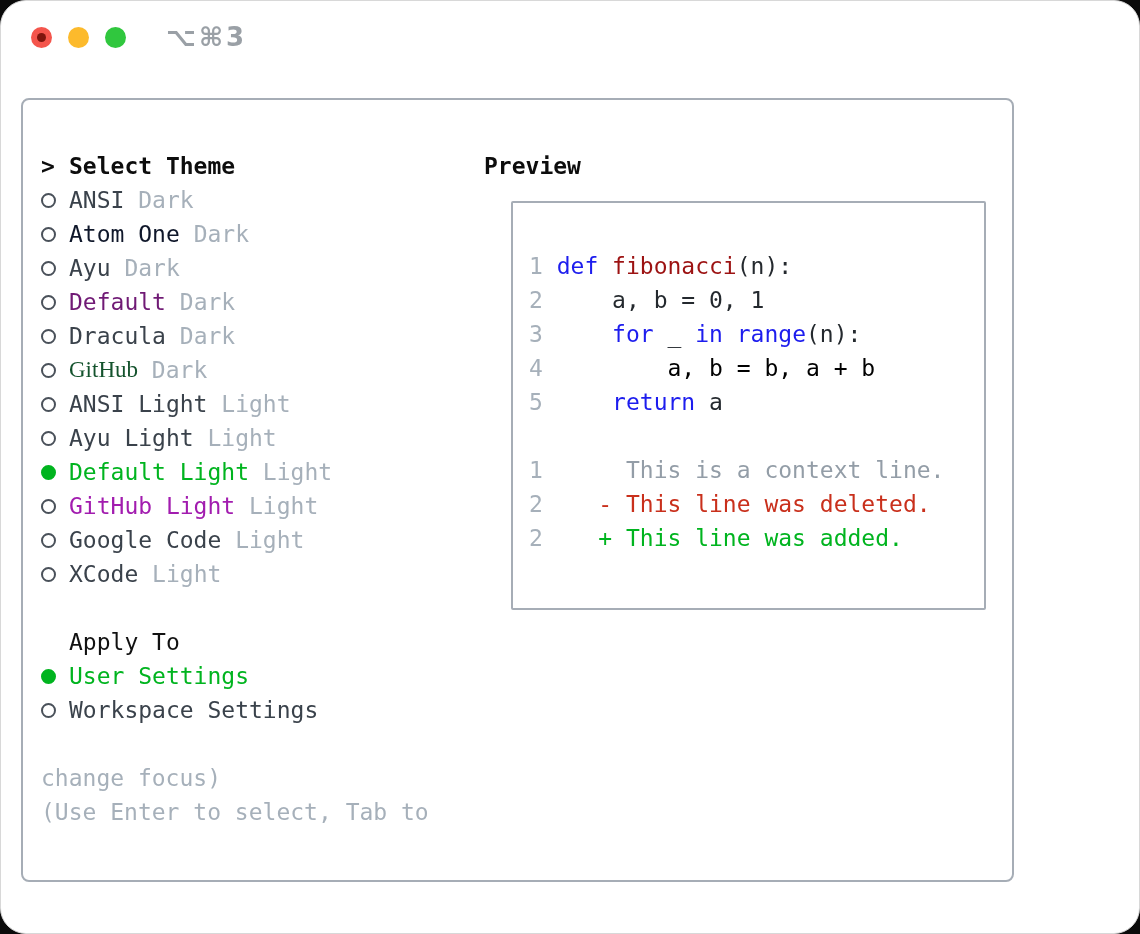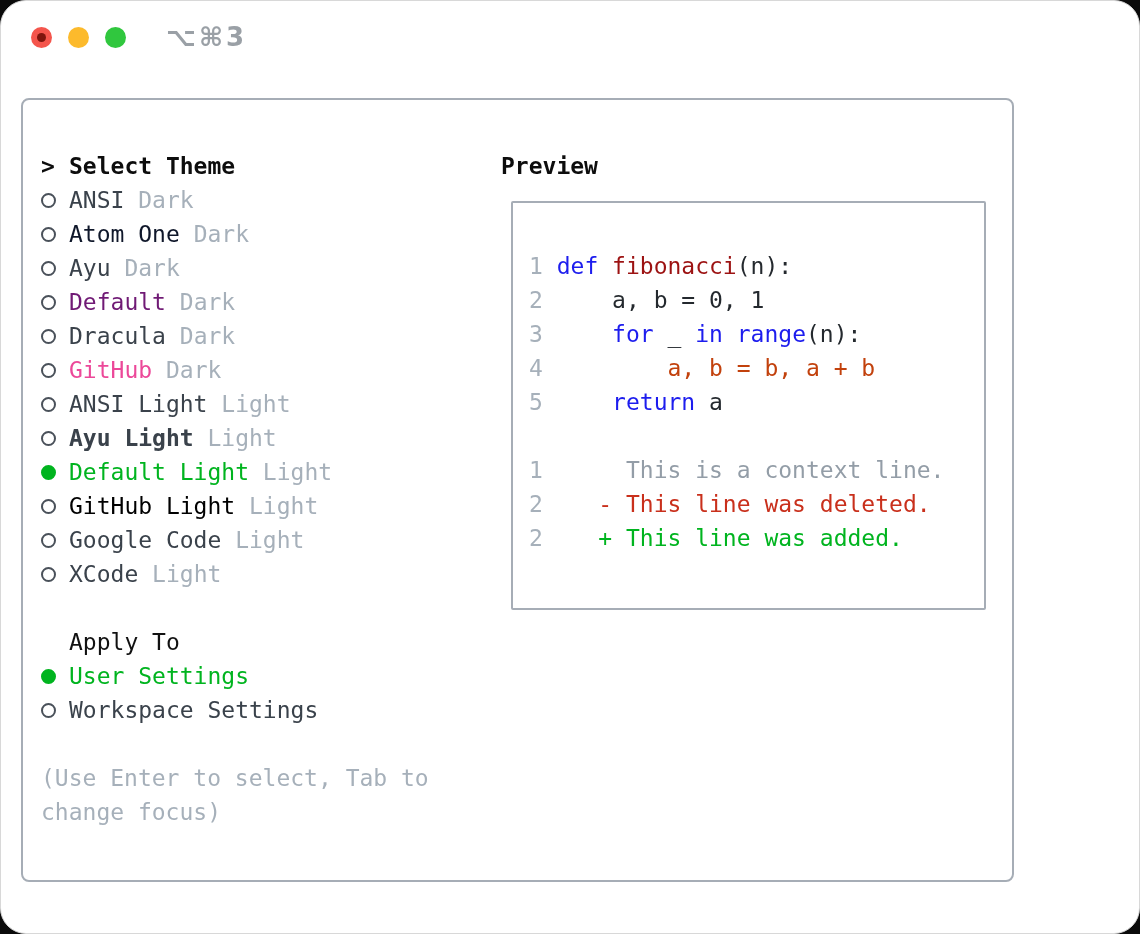--- a/index.html
+++ b/index.html
@@ -34,21 +34,21 @@
   .slot { width:28px; display:flex; align-items:center; flex:0 0 28px; }
   .prompt { font-weight:bold; color:#0d0d0d; }
   .header-text { font-weight:bold; color:#0d0d0d; }
   .subheader-text { color:#111111; }
   .circle { width:15px; height:15px; border:2px solid #4a515a; border-radius:50%; box-sizing:border-box; }
   .circle.filled { border-color:#00b41f; background:#00b41f; }
   .spacer { height:34px; }
   .help-row { height:34px; display:flex; align-items:center; font-size:23px; white-space:pre; color:#a6b0ba; }
   
   .preview-title-row {
-    position:absolute; left:478px; top:49px; height:34px;
+    position:absolute; left:461px; top:49px; height:34px;
     display:flex; align-items:center; font-size:23px;
   }
   .preview-box {
     position:absolute; left:488px; top:101px; width:475px; height:409px;
     border:2px solid #a6adb6; border-radius:2px; box-sizing:border-box;
     padding:46px 16px 0 16px; background:#fff;
   }
   .pline { height:34px; display:flex; align-items:center; font-size:23px; white-space:pre; }
 </style>
 </head>
@@ -72,56 +72,56 @@
         <span class="slot prompt">&gt;</span>
         <span class="header-text">Select Theme</span>
       </div>
 
       <div id="theme-list">
           <div class="row"><span class="slot"><span class="circle"></span></span><span style="color: rgb(58, 66, 75);">ANSI</span><span style="color: rgb(166, 176, 186);"> Dark</span></div>
           <div class="row"><span class="slot"><span class="circle"></span></span><span style="color: #0f172a;">Atom One</span><span style="color: rgb(166, 176, 186);"> Dark</span></div>
           <div class="row"><span class="slot"><span class="circle"></span></span><span style="color: rgb(58, 66, 75);">Ayu</span><span style="color: rgb(166, 176, 186);"> Dark</span></div>
           <div class="row"><span class="slot"><span class="circle"></span></span><span style="color: #701a75;">Default</span><span style="color: rgb(166, 176, 186);"> Dark</span></div>
           <div class="row"><span class="slot"><span class="circle"></span></span><span style="color: rgb(58, 66, 75);">Dracula</span><span style="color: rgb(166, 176, 186);"> Dark</span></div>
-          <div class="row"><span class="slot"><span class="circle"></span></span><span style="color: #ec4899;">GitHub</span><span style="color: rgb(166, 176, 186);"> Dark</span></div>
+          <div class="row"><span class="slot"><span class="circle"></span></span><span style="color: #14532d; font-family: Liberation Serif, serif;">GitHub</span><span style="color: rgb(166, 176, 186);"> Dark</span></div>
           <div class="row"><span class="slot"><span class="circle"></span></span><span style="color: rgb(58, 66, 75);">ANSI Light</span><span style="color: rgb(166, 176, 186);"> Light</span></div>
-          <div class="row"><span class="slot"><span class="circle"></span></span><span style="color: rgb(58, 66, 75); font-weight: bold;">Ayu Light</span><span style="color: rgb(166, 176, 186);"> Light</span></div>
+          <div class="row"><span class="slot"><span class="circle"></span></span><span style="color: rgb(58, 66, 75);">Ayu Light</span><span style="color: rgb(166, 176, 186);"> Light</span></div>
           <div class="row"><span class="slot"><span class="circle filled"></span></span><span style="color: rgb(0, 180, 31);">Default Light</span><span style="color: rgb(166, 176, 186);"> Light</span></div>
-          <div class="row"><span class="slot"><span class="circle"></span></span><span style="color: #000000;">GitHub Light</span><span style="color: rgb(166, 176, 186);"> Light</span></div>
+          <div class="row"><span class="slot"><span class="circle"></span></span><span style="color: #a21caf;">GitHub Light</span><span style="color: rgb(166, 176, 186);"> Light</span></div>
           <div class="row"><span class="slot"><span class="circle"></span></span><span style="color: rgb(58, 66, 75);">Google Code</span><span style="color: rgb(166, 176, 186);"> Light</span></div>
           <div class="row"><span class="slot"><span class="circle"></span></span><span style="color: rgb(58, 66, 75);">XCode</span><span style="color: rgb(166, 176, 186);"> Light</span></div>
         </div>
 
       <div class="spacer"></div>
 
       <div class="row">
         <span class="slot"></span>
         <span class="subheader-text">Apply To</span>
       </div>
 
       <div id="apply-list">
           <div class="row"><span class="slot"><span class="circle filled"></span></span><span style="color: rgb(0, 180, 31);">User Settings</span></div>
           <div class="row"><span class="slot"><span class="circle"></span></span><span style="color: rgb(58, 66, 75);">Workspace Settings</span></div>
         </div>
 
       <div class="spacer"></div>
 
+      <div class="help-row">change focus)</div>
       <div class="help-row">(Use Enter to select, Tab to</div>
-      <div class="help-row">change focus)</div>
     </div>
 
     <div class="preview-title-row">
       <span class="header-text">Preview</span>
     </div>
 
     <div class="preview-box" id="preview-box">
         <div class="pline"><span style="color: rgb(166, 176, 186);">1 </span><span style="color: rgb(29, 29, 238);">def </span><span style="color: rgb(156, 18, 18);">fibonacci</span><span style="color: rgb(36, 41, 46);">(n):</span></div>
         <div class="pline"><span style="color: rgb(166, 176, 186);">2 </span><span style="color: rgb(36, 41, 46);">    a, b = 0, 1</span></div>
         <div class="pline"><span style="color: rgb(166, 176, 186);">3 </span><span style="color: rgb(36, 41, 46);">    </span><span style="color: rgb(29, 29, 238);">for</span><span style="color: rgb(36, 41, 46);"> _ </span><span style="color: rgb(29, 29, 238);">in</span><span style="color: rgb(36, 41, 46);"> </span><span style="color: rgb(29, 29, 238);">range</span><span style="color: rgb(36, 41, 46);">(n):</span></div>
-        <div class="pline"><span style="color: rgb(166, 176, 186);">4 </span><span style="color: #c2410c;">        a, b = b, a + b</span></div>
+        <div class="pline"><span style="color: rgb(166, 176, 186);">4 </span><span style="color: #000000;">        a, b = b, a + b</span></div>
         <div class="pline"><span style="color: rgb(166, 176, 186);">5 </span><span style="color: rgb(36, 41, 46);">    </span><span style="color: rgb(29, 29, 238);">return</span><span style="color: rgb(36, 41, 46);"> a</span></div>
         <div class="pline"></div>
         <div class="pline"><span style="color: rgb(166, 176, 186);">1</span><span style="color: rgb(147, 157, 167);">      This is a context line.</span></div>
         <div class="pline"><span style="color: rgb(166, 176, 186);">2</span><span style="color: rgb(36, 41, 46);">    </span><span style="color: rgb(201, 48, 28);">- This line was deleted.</span></div>
         <div class="pline"><span style="color: rgb(166, 176, 186);">2</span><span style="color: rgb(36, 41, 46);">    </span><span style="color: rgb(0, 180, 31);">+ This line was added.</span></div>
       </div>
 
   </div>
 </div>
 

